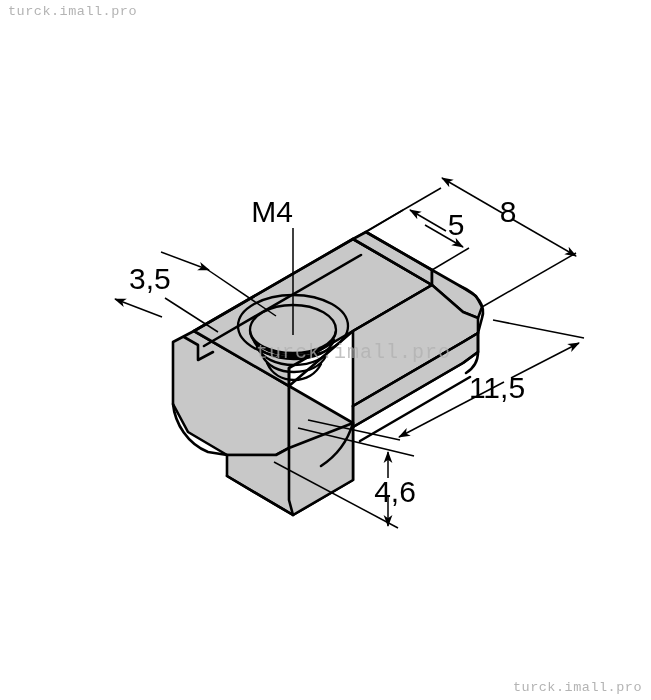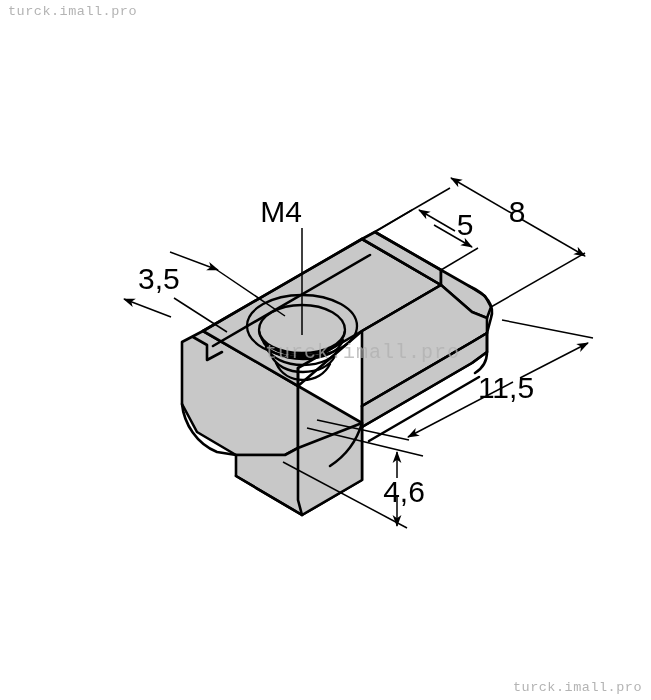--- a/index.html
+++ b/index.html
@@ -10,21 +10,21 @@
   }
   body {
     width: 651px;
     height: 700px;
     position: relative;
     overflow: hidden;
     font-family: "Liberation Sans", sans-serif;
   }
   #drawing-stage {
     position: absolute;
-    left: 17px;
+    left: 8px;
     top: 0;
     width: 550px;
     height: 700px;
   }
   .watermark-corner {
     position: absolute;
     font-family: "Liberation Mono", monospace;
     font-size: 13.5px;
     letter-spacing: 0.5px;
     color: #b4b4b4;

